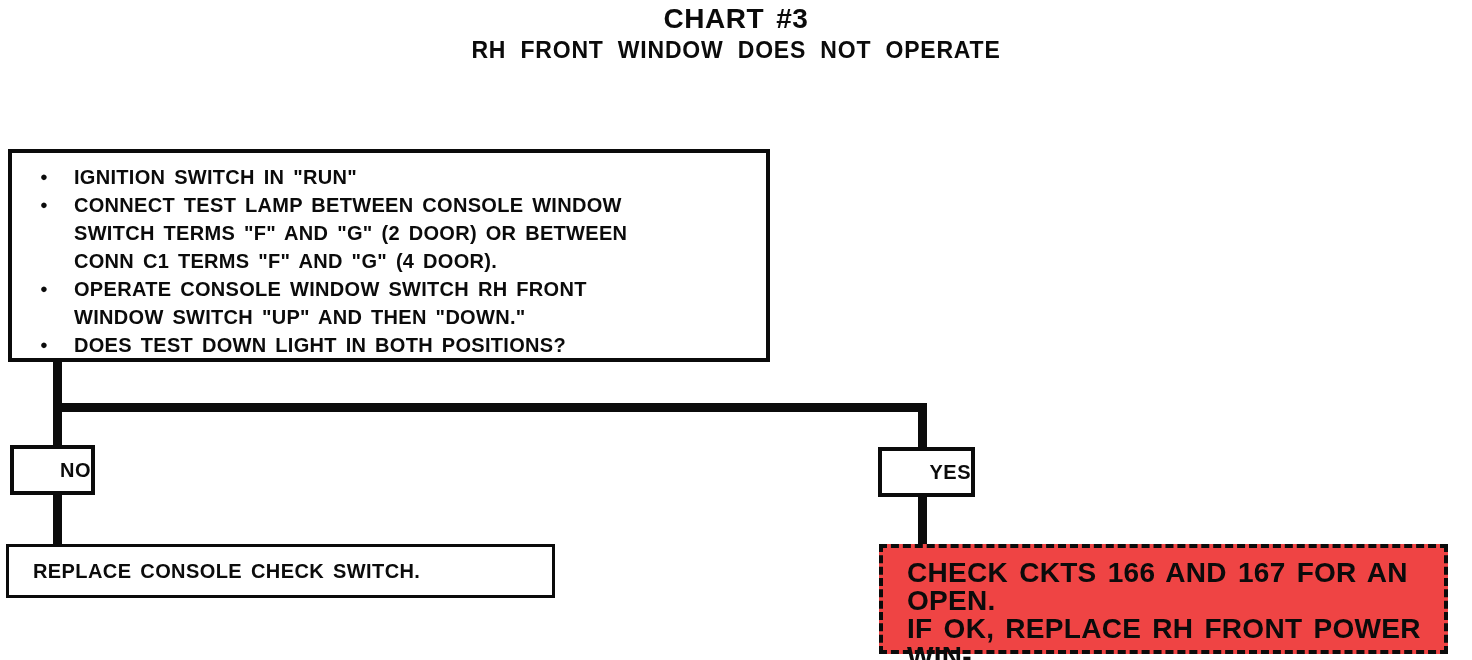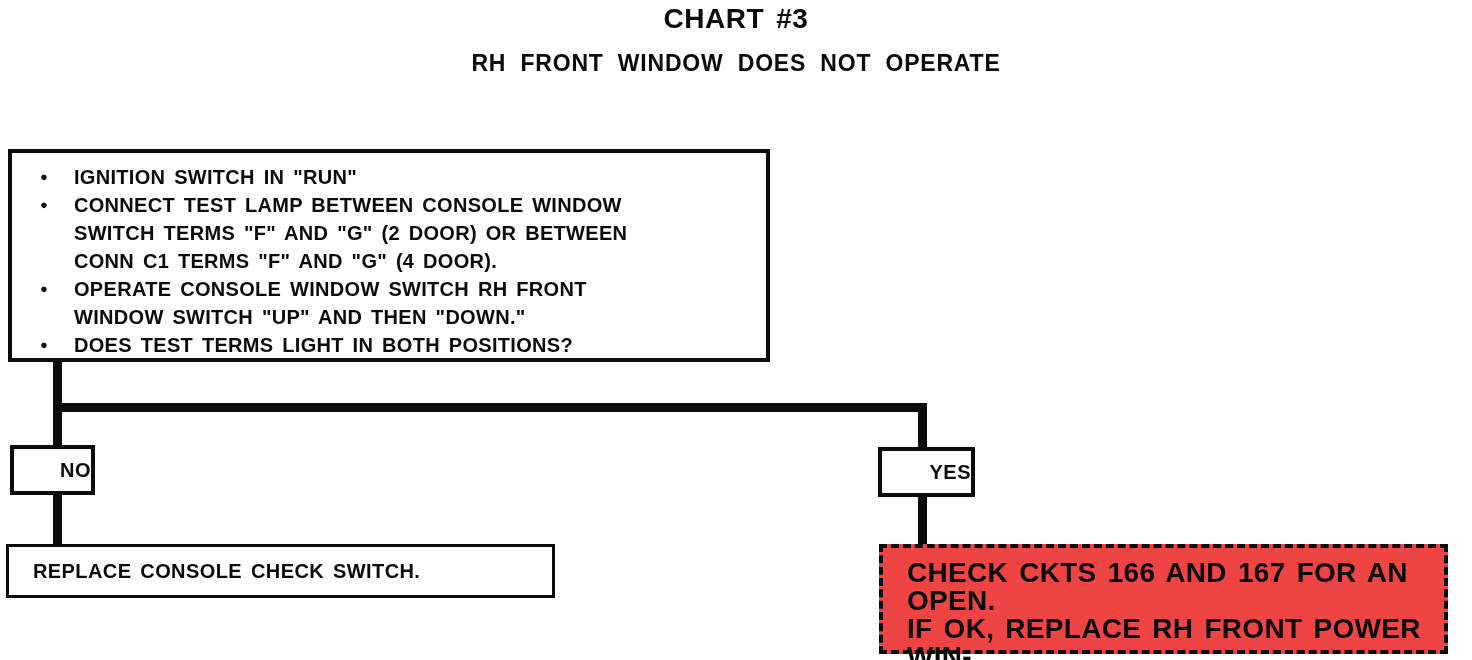--- a/index.html
+++ b/index.html
@@ -20,21 +20,21 @@
     font-size: 28px;
     letter-spacing: 0.5px;
     word-spacing: 4px;
     line-height: 30px;
   }
   .subtitle {
     font-size: 23px;
     letter-spacing: 0.8px;
     word-spacing: 7px;
     line-height: 28px;
-    margin-top: 15px;
+    margin-top: 2px;
   }
 
   
   .connector { position: absolute; background: #0b0b0b; }
 
   
   .node {
     position: absolute;
     background: #ffffff;
     border: 4px solid #0b0b0b;
@@ -122,21 +122,21 @@
 SWITCH TERMS "F" AND "G" (2 DOOR) OR BETWEEN
 CONN C1 TERMS "F" AND "G" (4 DOOR).</div>
     </div>
     <div class="bullet-row">
       <span class="bullet">●</span>
       <div class="bullet-text">OPERATE CONSOLE WINDOW SWITCH RH FRONT
 WINDOW SWITCH "UP" AND THEN "DOWN."</div>
     </div>
     <div class="bullet-row">
       <span class="bullet">●</span>
-      <div class="bullet-text">DOES TEST TERMS LIGHT IN BOTH POSITIONS?</div>
+      <div class="bullet-text">DOES TEST DOWN LIGHT IN BOTH POSITIONS?</div>
     </div>
   </div>
 
   <div class="node answer-box no-box">
     <span>NO</span>
   </div>
   <div class="node action-box replace-box">
     <span>REPLACE CONSOLE CHECK SWITCH.</span>
   </div>
 

